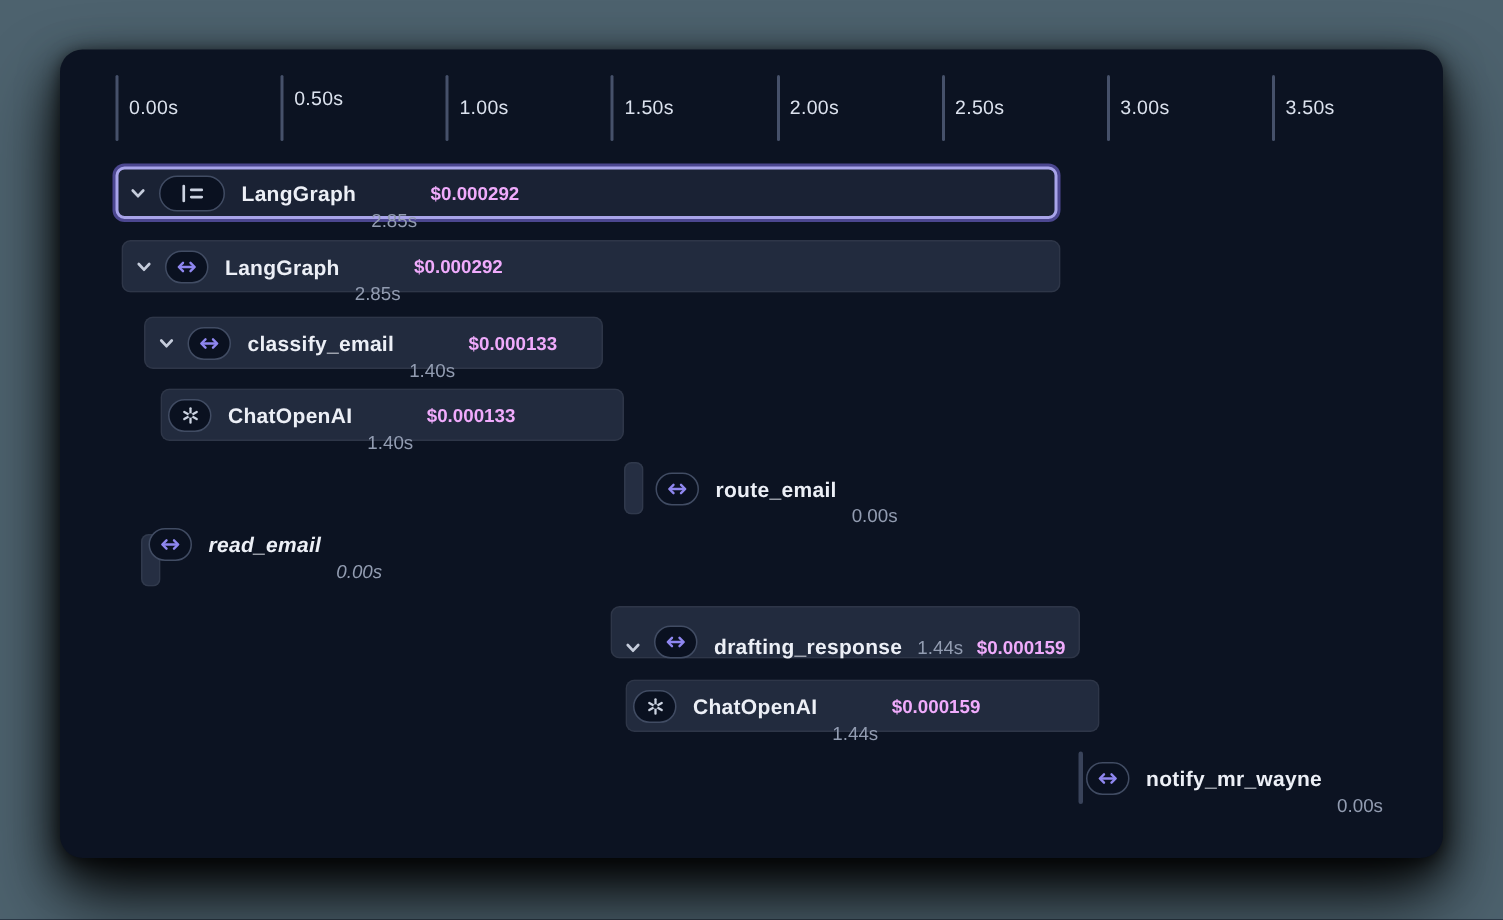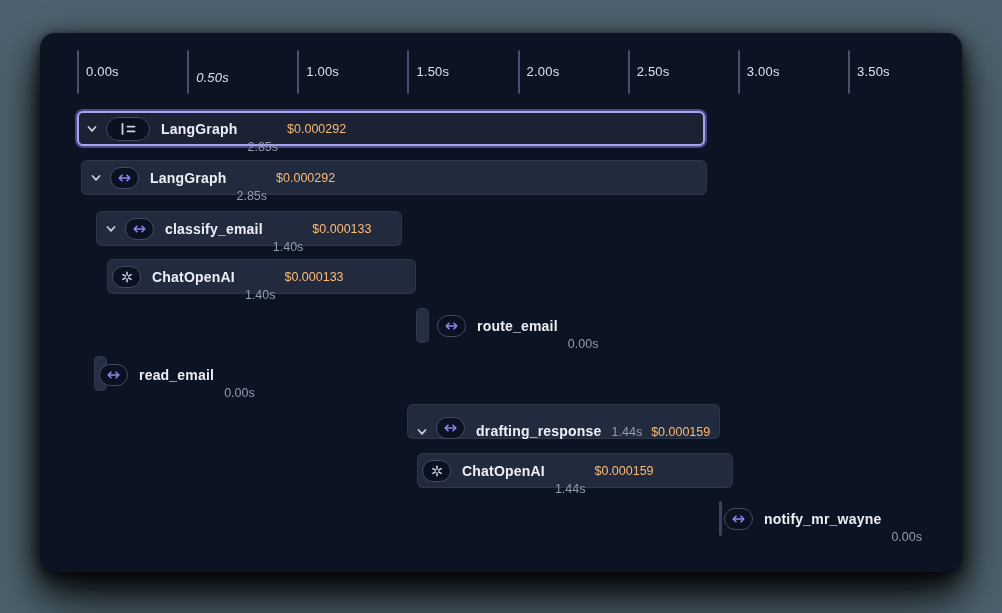--- a/index.html
+++ b/index.html
@@ -40,31 +40,31 @@
   .chev{display:flex;align-items:center;justify-content:center;width:14px;height:14px;
     margin-right:7px;pointer-events:auto;cursor:pointer;flex:0 0 auto;}
   .pill{
     display:flex;align-items:center;justify-content:center;
     height:22px;width:29px;border-radius:12px;flex:0 0 auto;
     background:#0a1120;border:1px solid #414c63;box-sizing:border-box;
   }
   .pill.wide{width:44px;height:24px;}
   .lbl{margin-left:11px;color:#eceff6;font-size:14px;font-weight:700;letter-spacing:.2px;}
   .dur{margin-left:10px;color:#929cb1;font-size:12.5px;font-weight:400;margin-top:36px;}
-  .cost{margin-left:9px;color:#fdba74;font-size:12.5px;font-weight:400;}
+  .cost{margin-left:9px;color:#f0abfc;font-size:12.5px;font-weight:700;}
 </style>
 </head>
 <body>
 
 <div class="panel">
   <div id="ruler">
       <div class="tick" style="left: 37px; top: 17px; height: 44px;"></div>
       <div class="tick-label" style="left: 46px; top: 31px;">0.00s</div>
       <div class="tick" style="left: 147.14px; top: 17px; height: 44px;"></div>
-      <div class="tick-label" style="left: 156.14px; top: 37px; font-style: italic;">0.50s</div>
+      <div class="tick-label" style="left: 156.14px; top: 25px;">0.50s</div>
       <div class="tick" style="left: 257.28px; top: 17px; height: 44px;"></div>
       <div class="tick-label" style="left: 266.28px; top: 31px;">1.00s</div>
       <div class="tick" style="left: 367.42px; top: 17px; height: 44px;"></div>
       <div class="tick-label" style="left: 376.42px; top: 31px;">1.50s</div>
       <div class="tick" style="left: 477.56px; top: 17px; height: 44px;"></div>
       <div class="tick-label" style="left: 486.56px; top: 31px;">2.00s</div>
       <div class="tick" style="left: 587.7px; top: 17px; height: 44px;"></div>
       <div class="tick-label" style="left: 596.7px; top: 31px; text-align: right;">2.50s</div>
       <div class="tick" style="left: 697.84px; top: 17px; height: 44px;"></div>
       <div class="tick-label" style="left: 706.84px; top: 31px;">3.00s</div>
@@ -149,21 +149,21 @@
           <svg width="17" height="10" viewBox="0 0 17 10" fill="none" stroke="#8f87f0" stroke-width="1.6" stroke-linecap="round" stroke-linejoin="round">
             <path d="M4 5h9"></path>
             <polyline points="6,2.2 3.2,5 6,7.8"></polyline>
             <polyline points="11,2.2 13.8,5 11,7.8"></polyline>
           </svg>
         </span>
         <span class="lbl">route_email</span>
         <span class="dur">0.00s</span>
       </div>
       <div class="bar small" style="left: 54px; top: 323px; width: 13px;"></div>
-      <div class="row-content" style="left: 59px; top: 324px;">
+      <div class="row-content" style="left: 59px; top: 312px; font-style: italic;">
         <span class="pill">
           <svg width="17" height="10" viewBox="0 0 17 10" fill="none" stroke="#8f87f0" stroke-width="1.6" stroke-linecap="round" stroke-linejoin="round">
             <path d="M4 5h9"></path>
             <polyline points="6,2.2 3.2,5 6,7.8"></polyline>
             <polyline points="11,2.2 13.8,5 11,7.8"></polyline>
           </svg>
         </span>
         <span class="lbl">read_email</span>
         <span class="dur">0.00s</span>
       </div>

